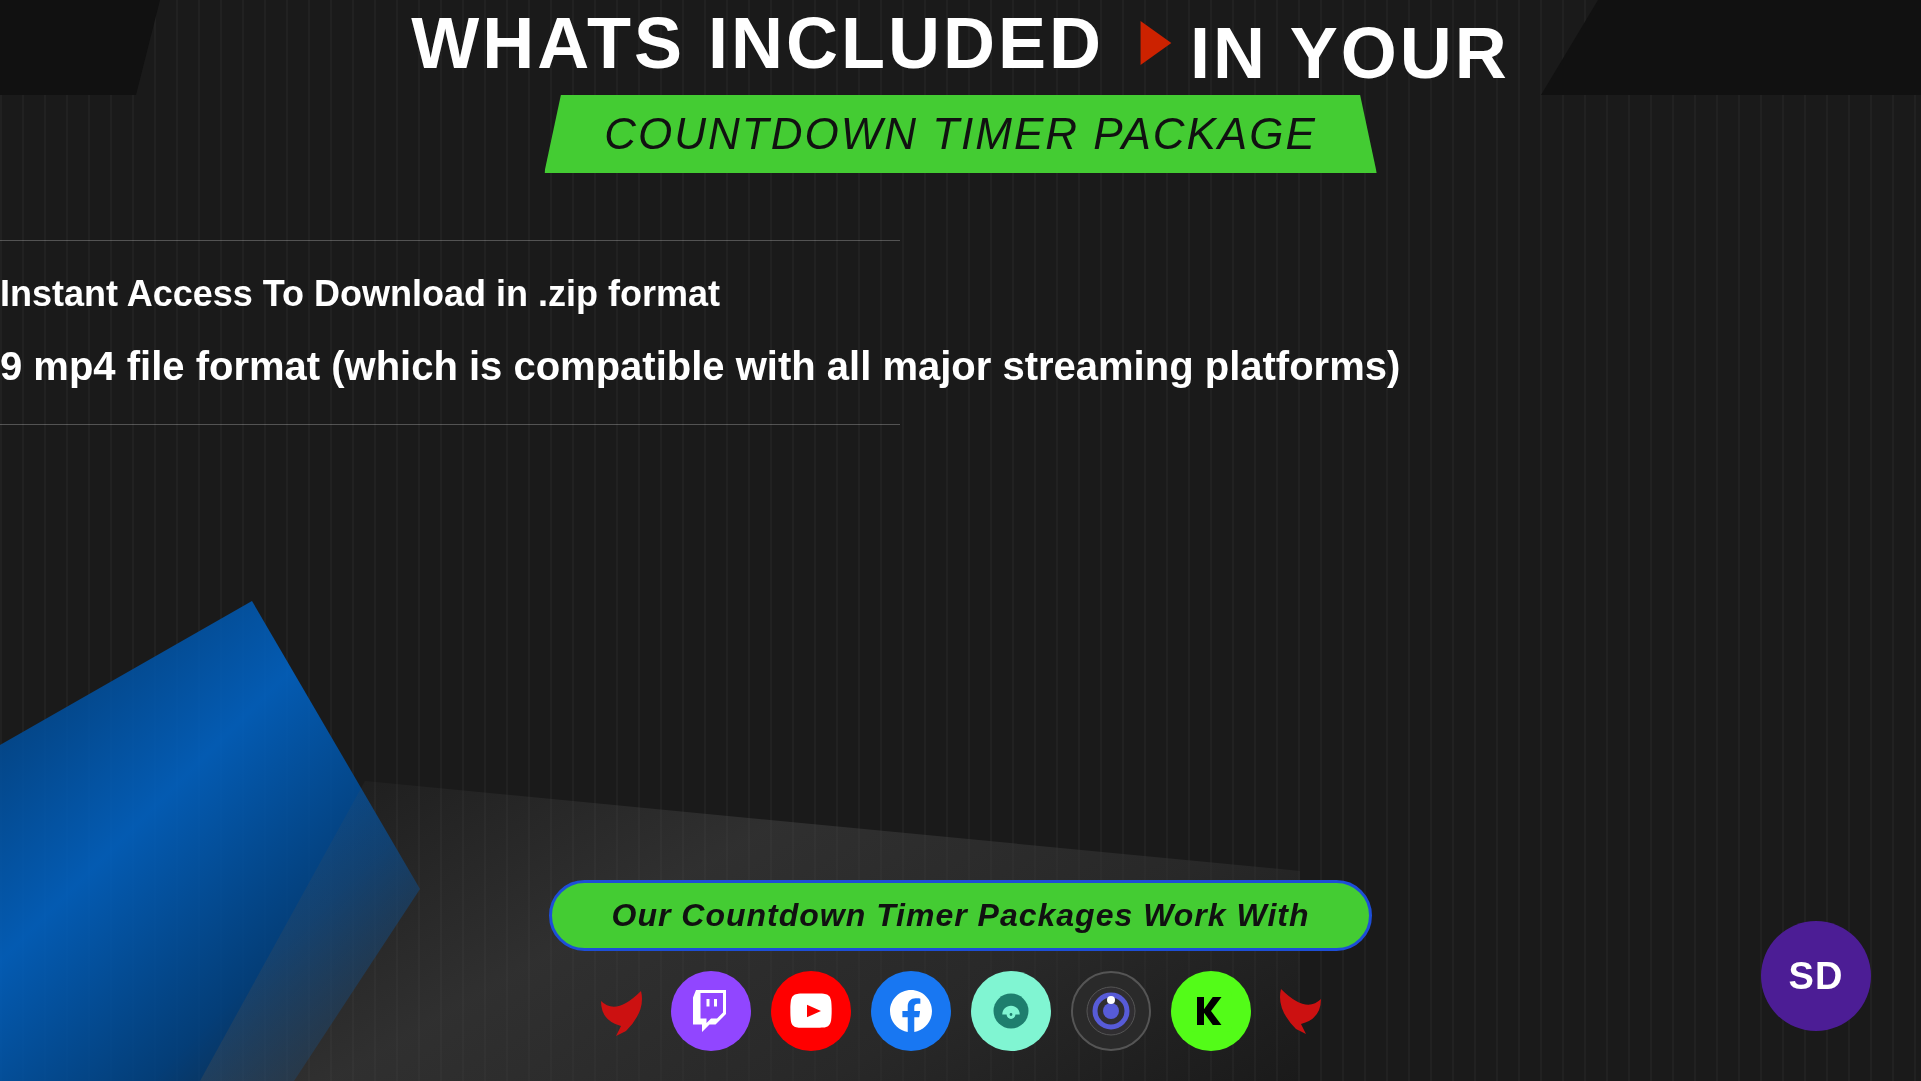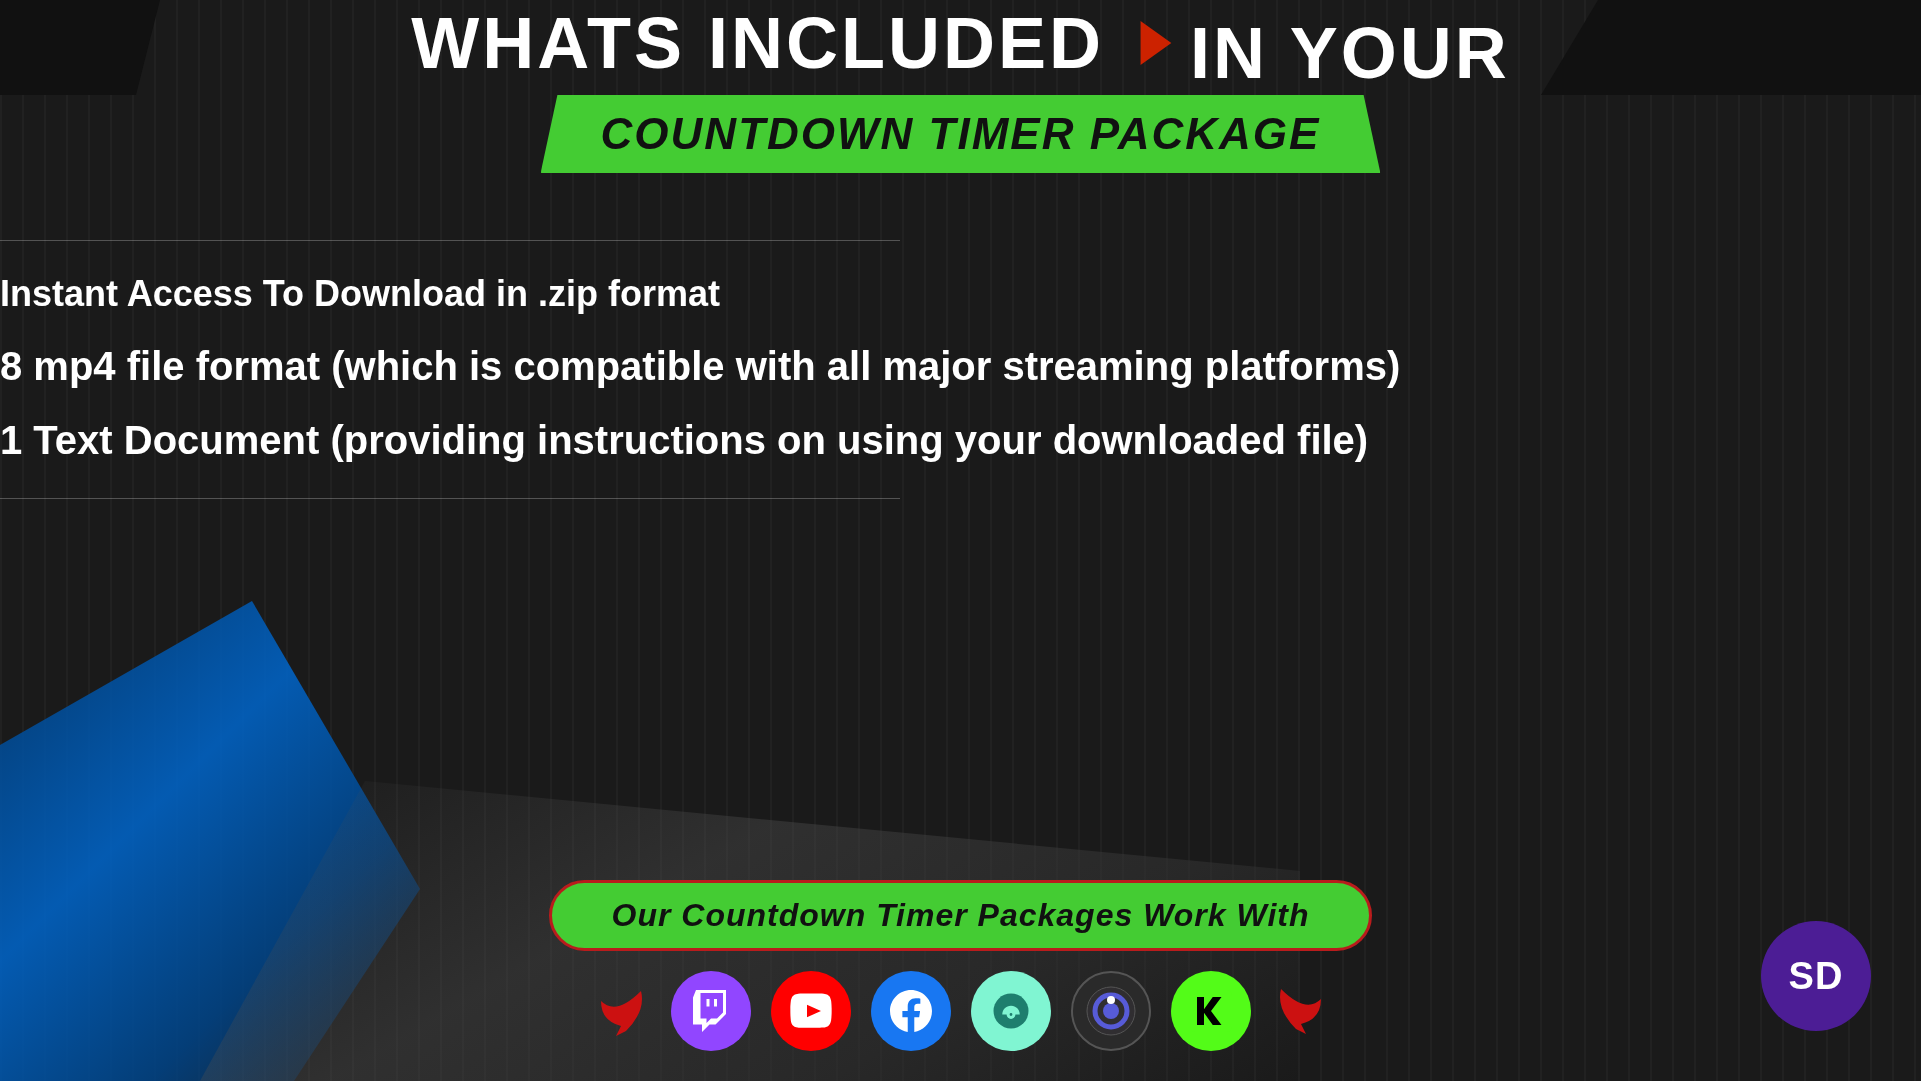--- a/index.html
+++ b/index.html
@@ -135,21 +135,21 @@
       transform: translateX(-50%);
       background: #44cc33;
       padding: 14px 60px;
       clip-path: polygon(2% 0%, 98% 0%, 100% 100%, 0% 100%);
       min-width: 660px;
       text-align: center;
     }
 
     .green-banner-text {
       font-size: 44px;
-      font-weight: 700;
+      font-weight: 400;
       color: #111;
       letter-spacing: 2px;
       text-transform: uppercase;
       font-style: italic;
     }
 
     
     .main-content {
       position: absolute;
       top: 200px;
@@ -200,21 +200,21 @@
       display: flex;
       flex-direction: column;
       align-items: center;
       gap: 20px;
     }
 
     .works-with-banner {
       background: #44cc33;
       padding: 14px 60px;
       border-radius: 50px;
-      border: 3px solid #b91c1c;
+      border: 3px solid #1d4ed8;
     }
 
     .works-with-text {
       font-size: 32px;
       font-weight: 900;
       color: #111;
       letter-spacing: 1px;
       font-style: italic;
     }
 
@@ -296,22 +296,21 @@
   </div>
 
   <div class="green-banner">
     <span class="green-banner-text">COUNTDOWN TIMER PACKAGE</span>
   </div>
 
   <div class="main-content">
     <div class="divider-top"></div>
 
     <div class="feature-item">Instant Access To Download in .zip format</div>
-    <div class="feature-item feature-item-large">8 mp4 file format (which is compatible with all major streaming platforms)</div>
-    <div class="feature-item feature-item-large">1 Text Document (providing instructions on using your downloaded file)</div>
+    <div class="feature-item feature-item-large">9 mp4 file format (which is compatible with all major streaming platforms)</div>
 
     <div class="divider-bottom"></div>
   </div>
 
   <div class="bottom-section">
     <div class="works-with-banner">
       <span class="works-with-text">Our Countdown Timer Packages Work With</span>
     </div>
 
     <div class="platform-icons">

